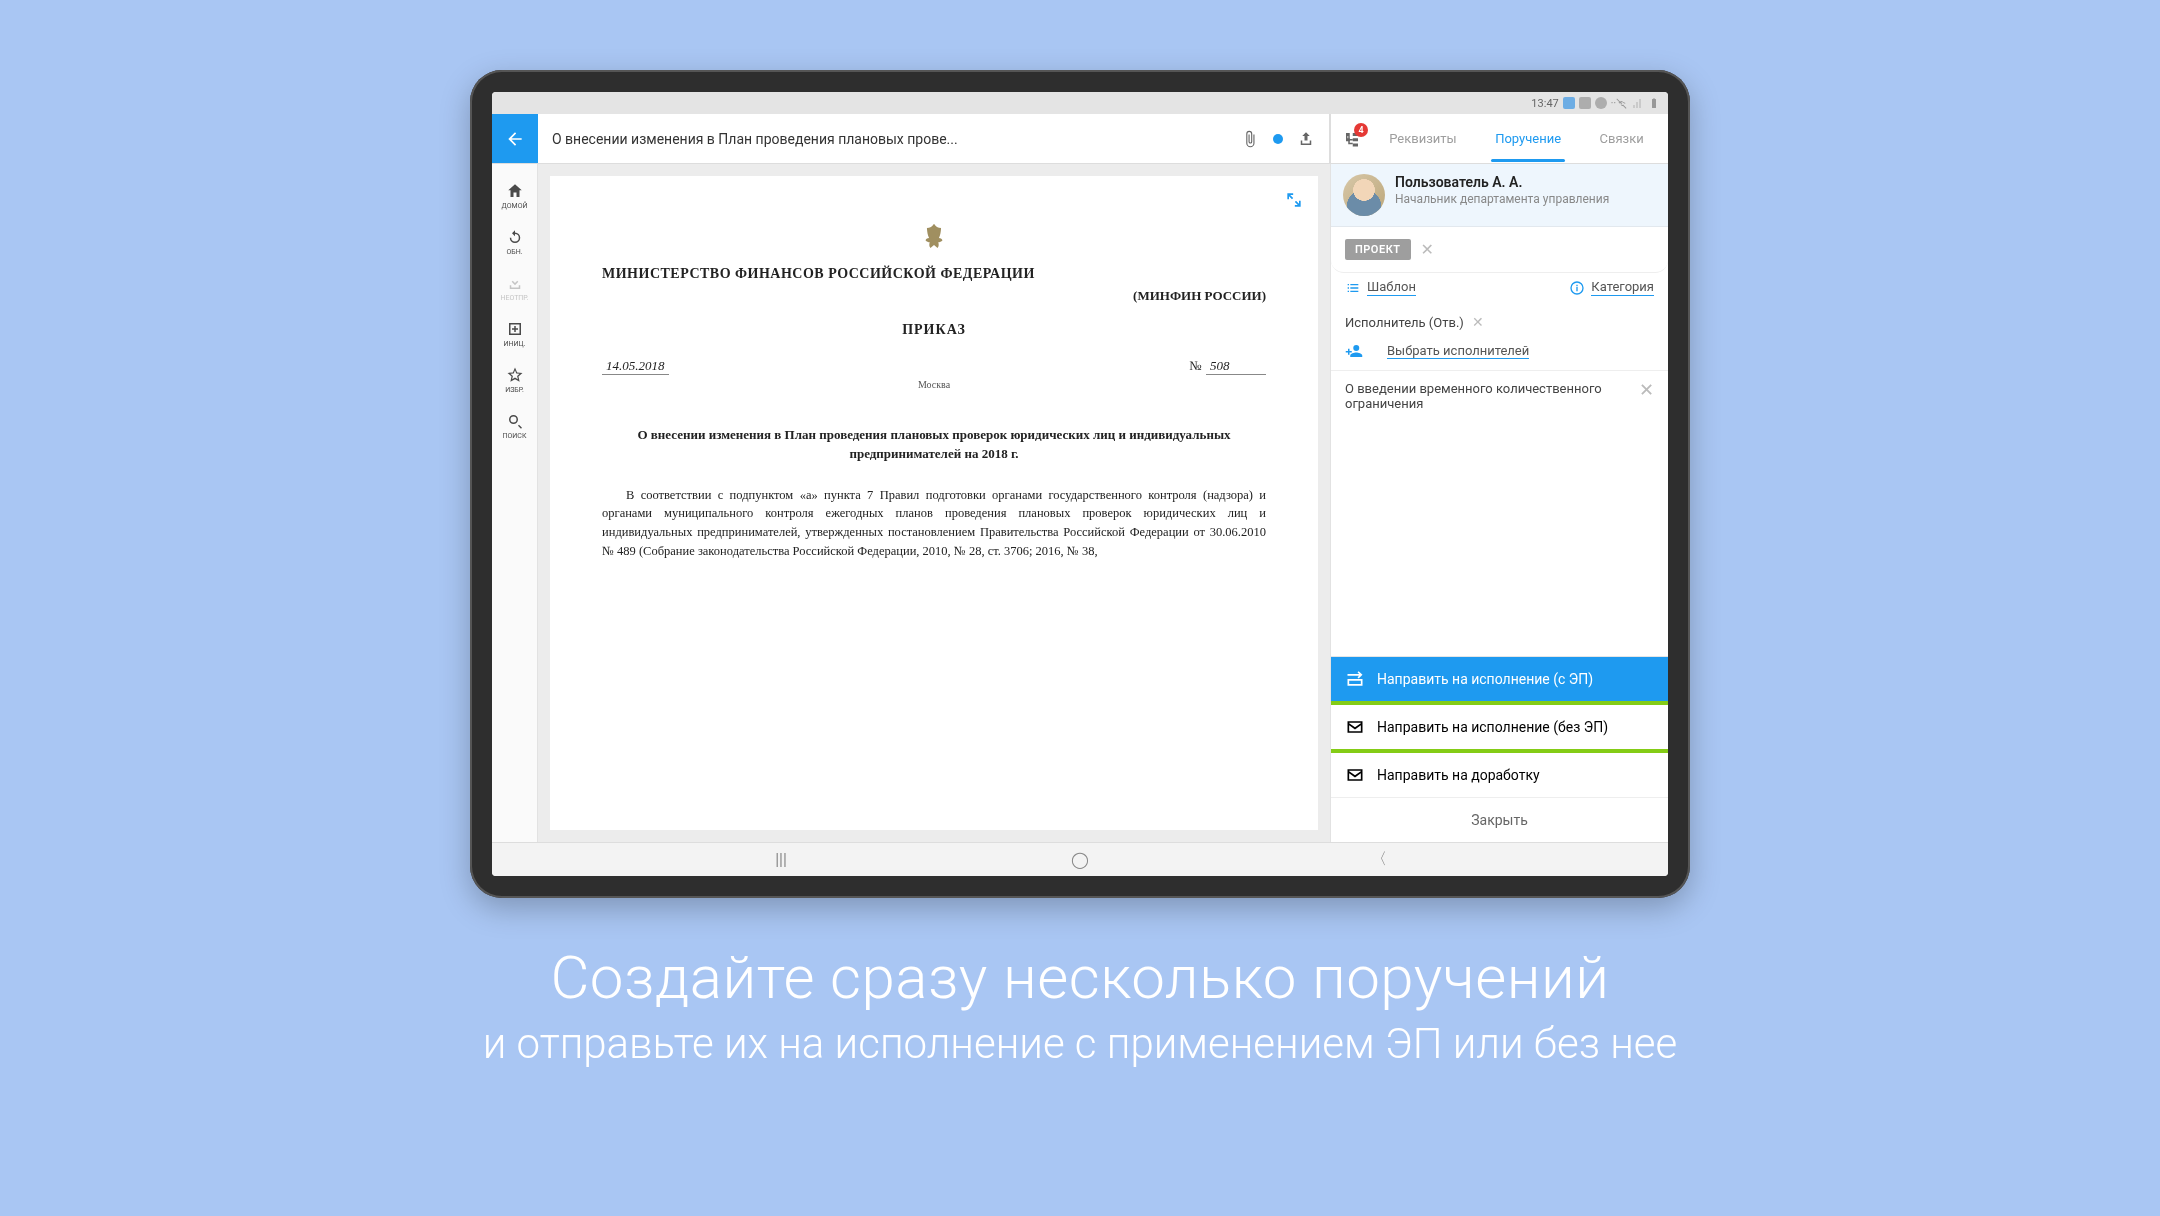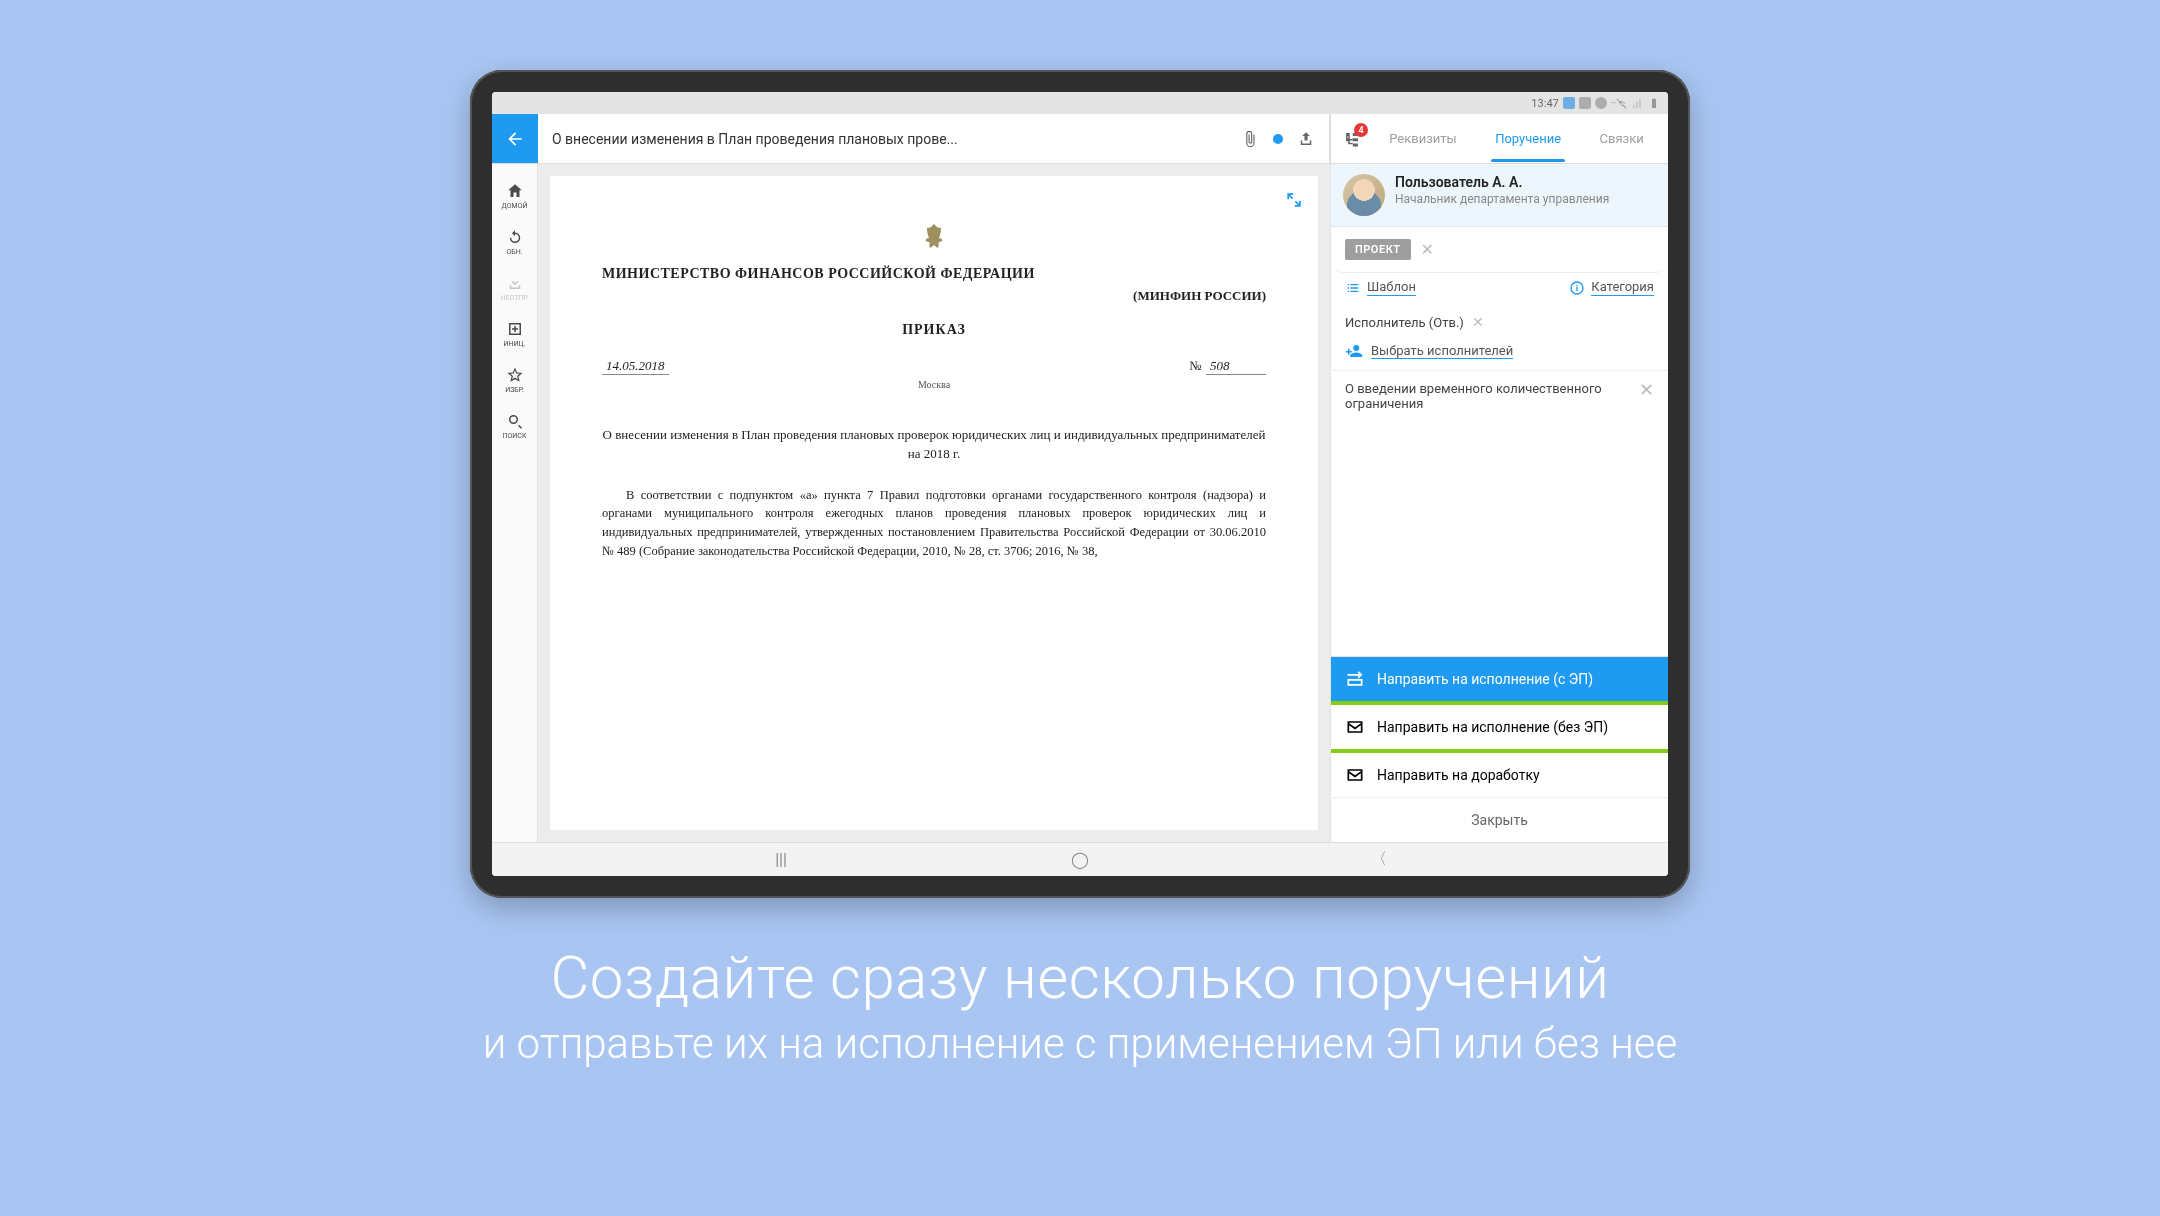--- a/index.html
+++ b/index.html
@@ -163,21 +163,21 @@
     position: absolute; top: 14px; right: 14px; color: #1e9af0;
   }
   .emblem { width: 34px; height: 36px; margin: 0 auto 10px; display:flex;align-items:center;justify-content:center;color:#999;}
   .ministry { text-align: left; font-weight: 600; letter-spacing: .5px; margin-bottom: 6px; font-size: 14px;}
   .minfin { text-align: right; font-weight: 600; margin-bottom: 18px; }
   .prikaz { text-align: center; font-weight: 700; letter-spacing: 1px; margin-bottom: 20px; font-size: 14px;}
   .date-row { display: flex; justify-content: space-between; align-items: baseline; font-size: 13px; margin-bottom: 4px;}
   .date-underline, .num-underline { border-bottom: 1px solid #888; padding: 0 4px; font-style: italic; font-family: cursive, serif;}
   .num-wrapper { display:flex; align-items: baseline; gap:4px;}
   .city { text-align: center; font-size: 10px; color: #555; margin-bottom: 36px; }
-  .doc-heading { text-align: center; font-weight: 400; margin-bottom: 22px; line-height: 1.45; font-size: 13px;}
+  .doc-heading { text-align: center; font-weight: 700; margin-bottom: 22px; line-height: 1.45; font-size: 13px;}
   .body-text { text-align: justify; line-height: 1.5; font-size: 12.5px;}
   .body-text .indent { text-indent: 24px; display:block;}
 
   
   .right-panel {
     width: 338px;
     background: #fff;
     border-left: 1px solid #e2e2e2;
     display: flex;
     flex-direction: column;
@@ -221,21 +221,21 @@
     padding: 6px 14px 10px; gap: 8px;
   }
   .link-item { display: flex; align-items: center; gap: 6px; color: #1e9af0; font-size: 13px;}
   .link-item .u { border-bottom: 1px solid #1e9af0; padding-bottom: 1px; color:#555;}
   .link-item.right { margin-left:auto;}
   .executor-row {
     padding: 8px 14px; display: flex; align-items: center; gap: 8px; color: #444;
   }
   .executor-row .exec-x { color:#bbb; font-size:14px;}
   .add-exec {
-    padding: 4px 14px 10px; display: flex; align-items: center; gap: 8px; color: #1e9af0;
+    padding: 4px 14px 10px; display: flex; align-items: center; gap: 24px; color: #1e9af0;
   }
   .add-exec .u { border-bottom: 1px solid #1e9af0; color: #555;}
   .note-row {
     padding: 10px 14px; display: flex; align-items: flex-start; justify-content: space-between;
     border-top: 1px solid #eee; font-size: 13px; color:#444; gap: 8px;
   }
   .note-row .nx { color:#bbb; font-size: 18px; line-height: 1; cursor:pointer;}
   
   .actions { margin-top: auto; border-top: 1px solid #e5e5e5; }
   .action {

